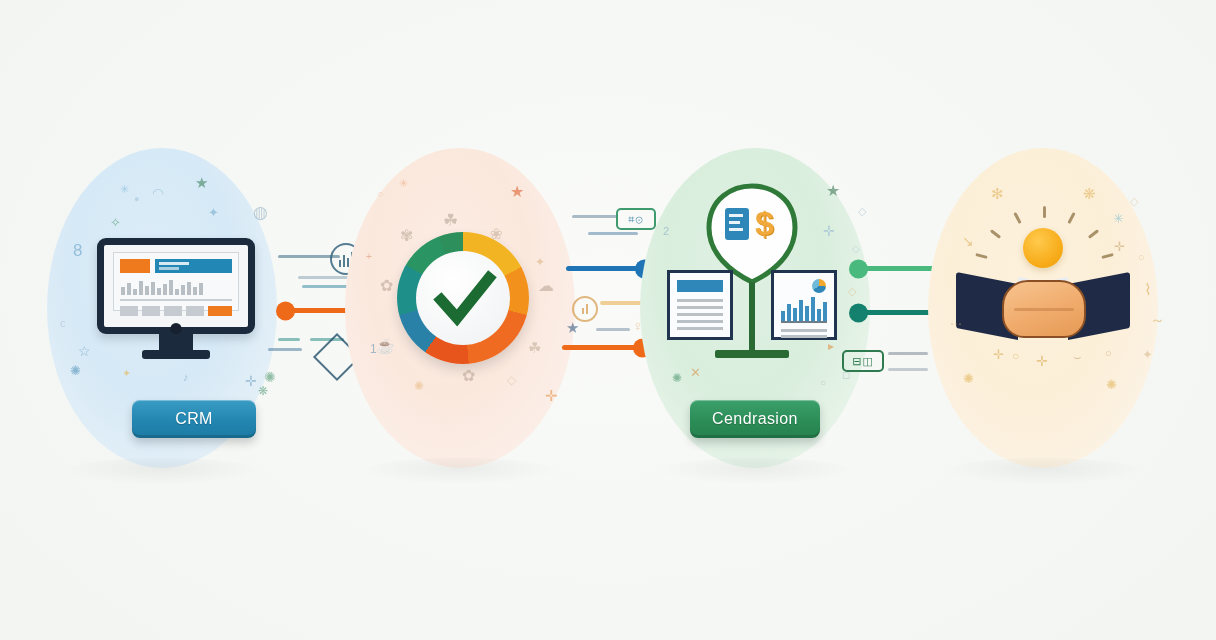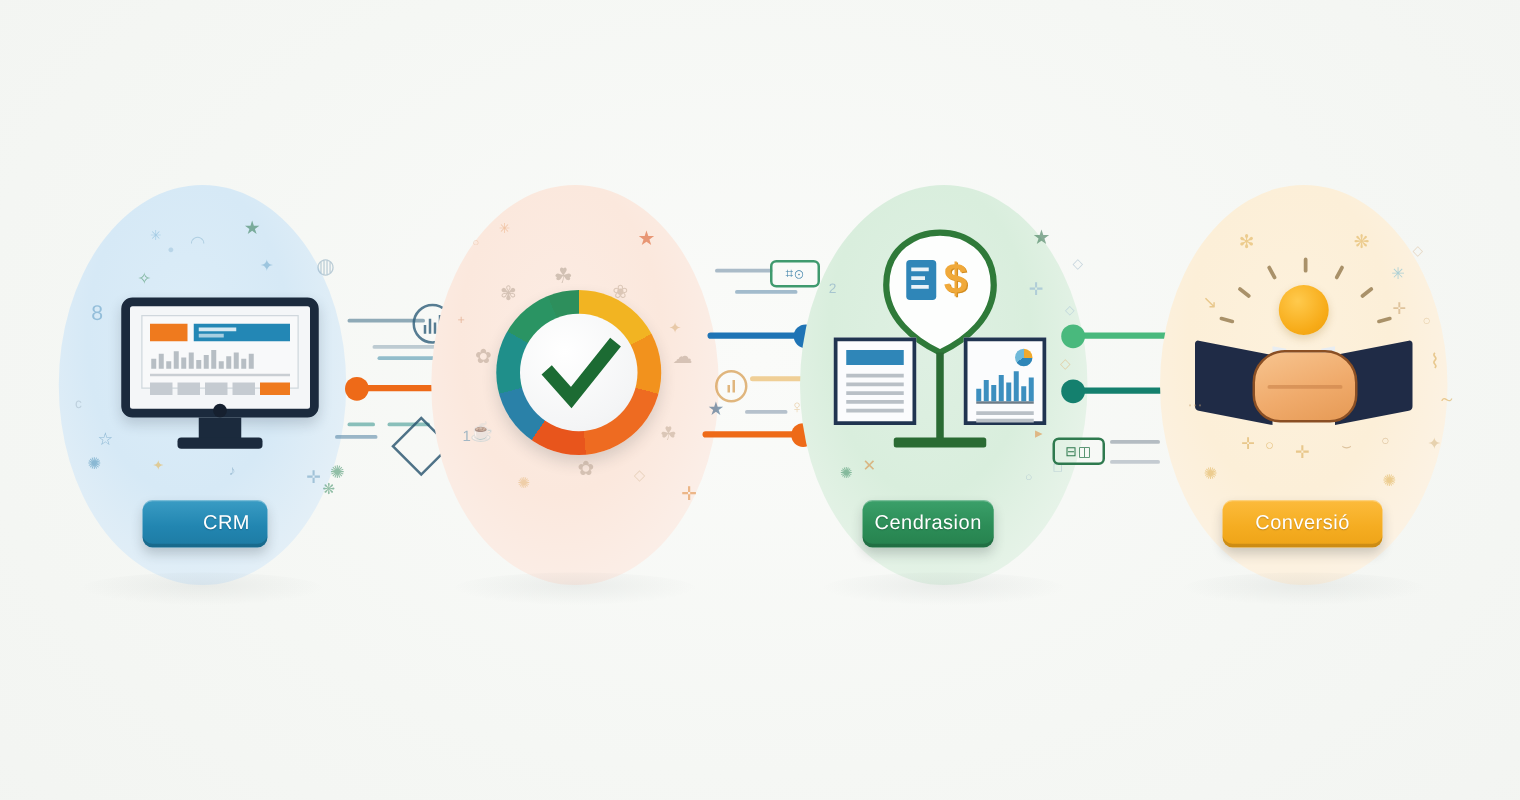--- a/index.html
+++ b/index.html
@@ -48,23 +48,23 @@
     color: #fff;
     font-size: 16px;
     letter-spacing: .4px;
     text-shadow: 0 1px 1px rgba(0,0,0,.22);
     box-shadow: 0 5px 9px rgba(40,50,55,.22), inset 0 1px 0 rgba(255,255,255,.32), inset 0 -3px 0 rgba(0,0,0,.14);
     cursor: pointer;
     user-select: none;
     white-space: nowrap;
     padding: 0 14px;
   }
-  .btn-crm   { left: 114px; top: 400px; width: 100px; background: linear-gradient(180deg,#3a9cc4 0%,#2286b1 55%,#1d7ba3 100%); justify-content: flex-end; }
+  .btn-crm   { left: 132px; top: 400px; width: 124px; background: linear-gradient(180deg,#3a9cc4 0%,#2286b1 55%,#1d7ba3 100%); }
   .btn-crb   { left: 404px; top: 400px; width: 120px; background: linear-gradient(180deg,#f58a2f 0%,#ef7516 55%,#e56c0d 100%); }
-  .btn-cend  { left: 690px; top: 400px; width: 105px; background: linear-gradient(180deg,#3ba06a 0%,#2c8d57 55%,#26814e 100%); align-items: center; }
+  .btn-cend  { left: 690px; top: 400px; width: 130px; background: linear-gradient(180deg,#3ba06a 0%,#2c8d57 55%,#26814e 100%); align-items: center; }
   .btn-conv  { left: 978px; top: 400px; width: 128px; background: linear-gradient(180deg,#fcbb3c 0%,#f5ad22 55%,#eea317 100%); }
 
   
   .monitor { position: absolute; left: 97px; top: 238px; width: 158px; height: 122px; }
   .mon-body {
     position: absolute; left: 0; top: 0; width: 158px; height: 96px;
     border: 7px solid #1b2a3d; border-radius: 9px; background: #f4f6f8;
     box-shadow: 0 5px 10px rgba(30,40,55,.18);
   }
   .mon-screen { position: absolute; left: 9px; top: 7px; right: 9px; bottom: 16px; background:#f8f9fa; border:1px solid #d0d7dd; }
@@ -361,23 +361,20 @@
     <div class="ray" style="left:30px; top:44px; transform:rotate(-75deg);"></div>
     <div class="ray" style="left:156px; top:44px; transform:rotate(75deg);"></div>
 
     <div class="sleeve sleeve-l"></div>
     <div class="sleeve sleeve-r"></div>
     <div class="cuff cuff-l"></div>
     <div class="cuff cuff-r"></div>
     <div class="hands"></div>
   </div>
 
-  <div class="stage-btn btn-conv">
-    <span>Conversió</span>
-  </div>
 
   <span class="spark" style="left:991px; top:186px; color:#e0b052; font-size:15px;">✻</span>
   <span class="spark" style="left:1083px; top:186px; color:#e0b052; font-size:15px;">❋</span>
   <span class="spark" style="left:1113px; top:212px; color:#6fb7d0; font-size:13px;">✳</span>
   <span class="spark" style="left:1114px; top:240px; color:#c9a06a; font-size:13px;">✛</span>
   <span class="spark" style="left:1138px; top:252px; color:#d7b886; font-size:11px;">○</span>
   <span class="spark" style="left:1144px; top:282px; color:#d9a84e; font-size:16px;">⌇</span>
   <span class="spark" style="left:1150px; top:312px; color:#d9a84e; font-size:15px;">～</span>
   <span class="spark" style="left:1142px; top:348px; color:#d7b886; font-size:13px;">✦</span>
   <span class="spark" style="left:1073px; top:350px; color:#c7a271; font-size:13px;">⌣</span>

